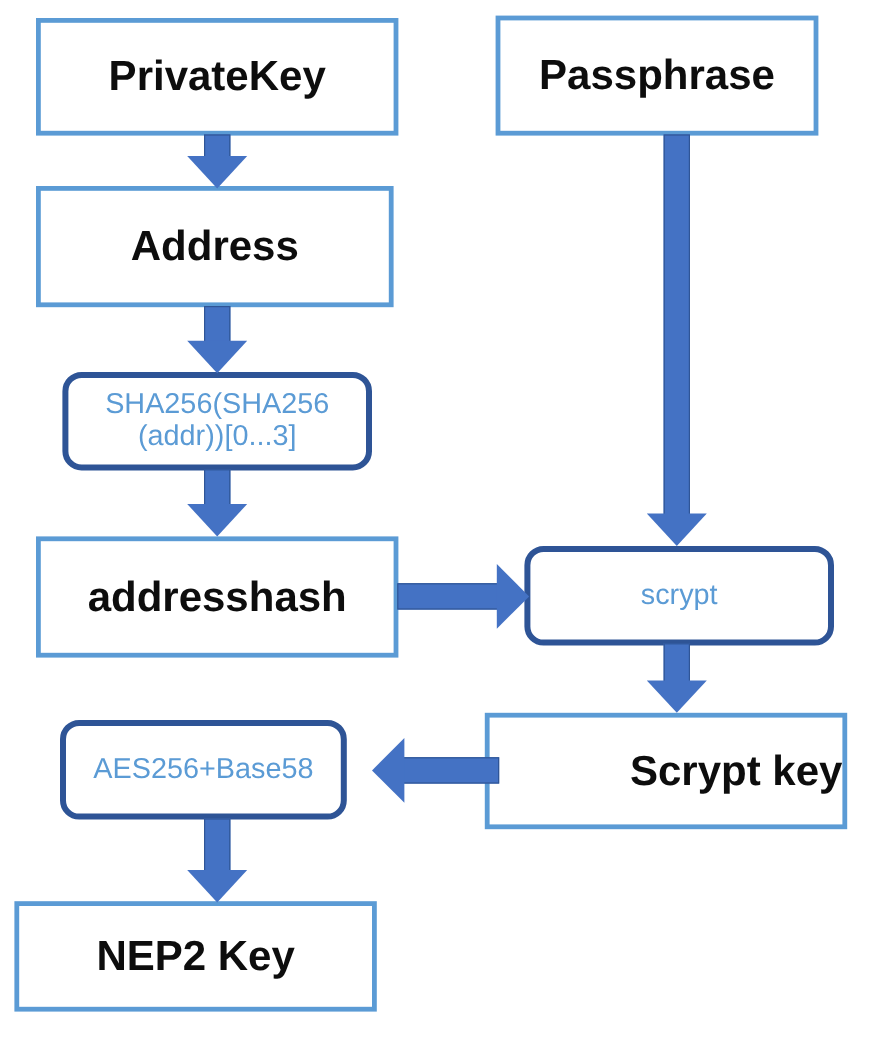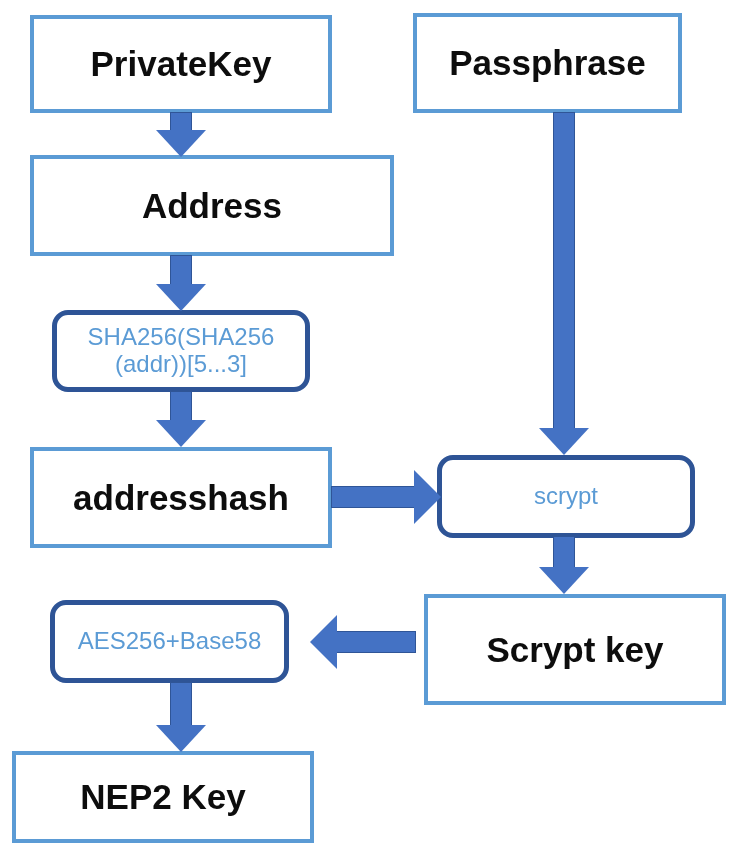--- a/index.html
+++ b/index.html
@@ -93,38 +93,38 @@
 <div id="canvas">
 
   <div class="node rect" style="left:30px; top:15px; width:302px; height:98px;">
     <span class="label">PrivateKey</span>
   </div>
 
   <div class="node rect" style="left:413px; top:13px; width:269px; height:100px;">
     <span class="label">Passphrase</span>
   </div>
 
-  <div class="node rect" style="left:30px; top:155px; width:364px; height:101px;">
+  <div class="node rect" style="left:30px; top:155px; width:298px; height:101px;">
     <span class="label">Address</span>
   </div>
 
   <div class="node round" style="left:52px; top:310px; width:258px; height:82px; flex-direction:column;">
     <span class="label">SHA256(SHA256</span>
-    <span class="label">(addr))[5...3]</span>
+    <span class="label">(addr))[0...3]</span>
   </div>
 
   <div class="node round" style="left:437px; top:455px; width:258px; height:83px;">
     <span class="label">scrypt</span>
   </div>
 
   <div class="node rect" style="left:30px; top:447px; width:302px; height:101px;">
     <span class="label">addresshash</span>
   </div>
 
-  <div class="node rect" style="left:424px; top:594px; width:302px; height:111px;">
+  <div class="node rect" style="left:404px; top:594px; width:302px; height:97px;text-align:right;">
     <span class="label">Scrypt key</span>
   </div>
 
   <div class="node round" style="left:50px; top:600px; width:239px; height:83px;">
     <span class="label">AES256+Base58</span>
   </div>
 
   <div class="node rect" style="left:12px; top:751px; width:302px; height:92px;">
     <span class="label">NEP2 Key</span>
   </div>

